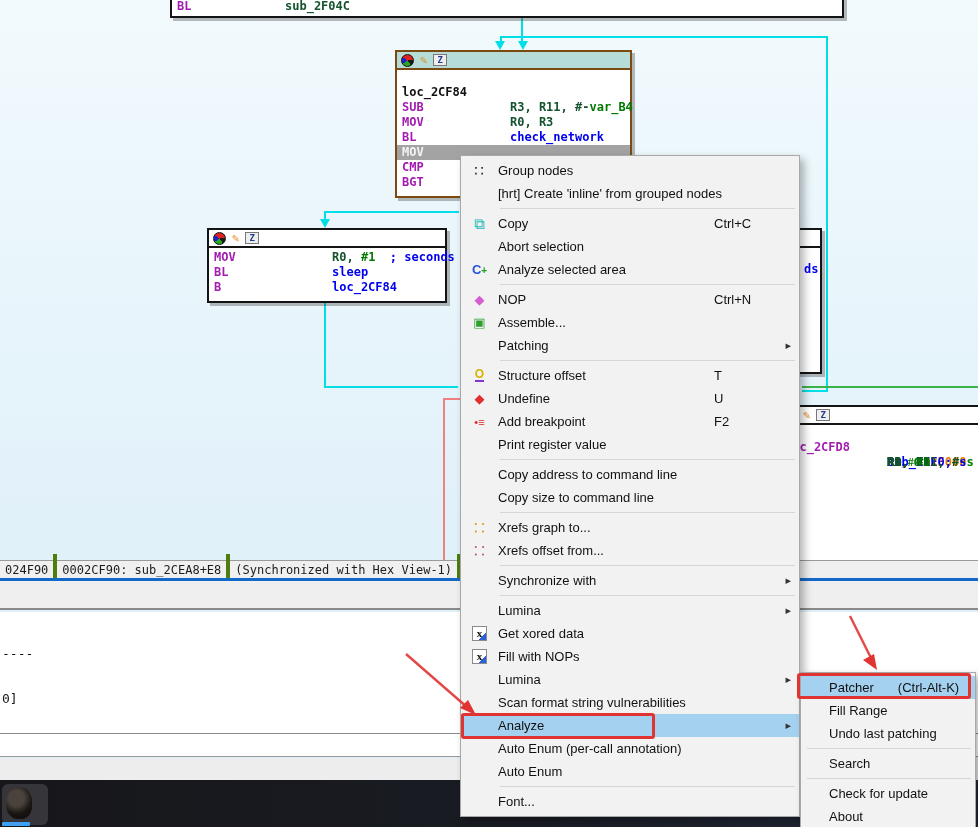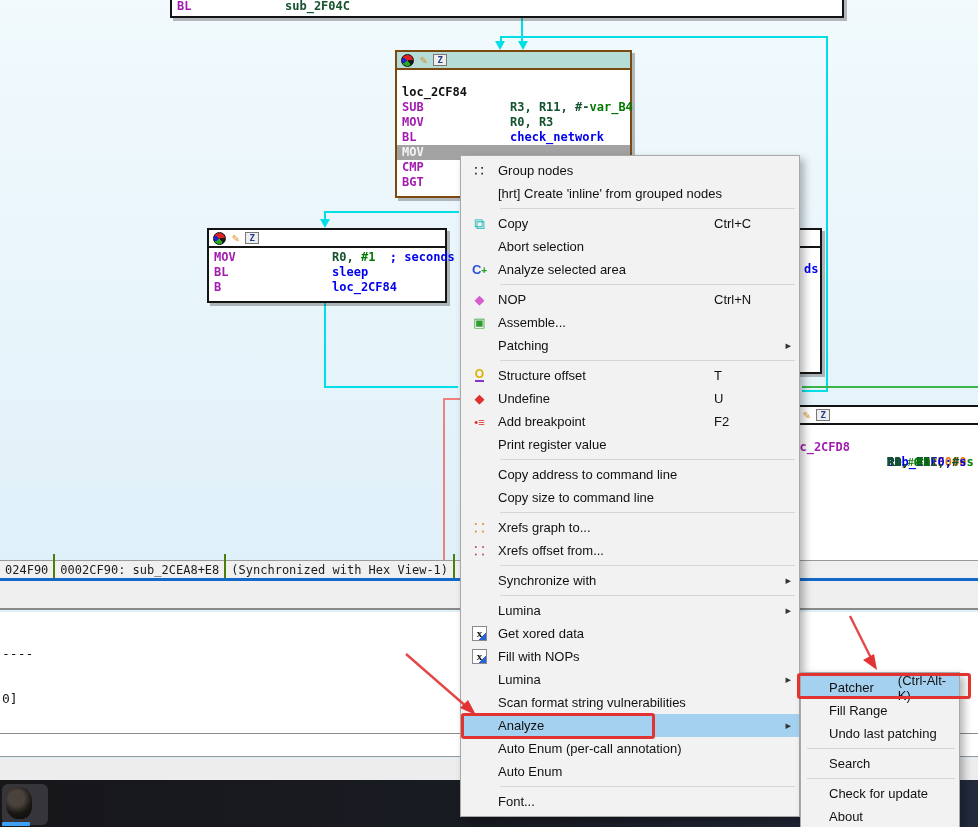--- a/index.html
+++ b/index.html
@@ -41,21 +41,21 @@
   .opcmt { color:#0000ee; }
   .oplbl { color:#101010; }
   .asm-row { position:relative; display:flex; padding-left:5px; white-space:pre; }
   .asm-row .ops { position:absolute; left:113px; top:0; }
   .asm-row.selected { background:#a3a3a3; }
   .asm-row.selected .mn { color:#f4f4f4; }
   
   .statusbar { position:absolute; left:0; top:560px; width:978px; height:18px;
     background:#f0f0f0; border-top:1px solid #9a9a9a; display:flex; align-items:center;
     font-family:"DejaVu Sans Mono","Liberation Mono",monospace; font-size:12px; color:#1c1c1c; z-index:3;}
-  .statusbar .cell { padding:16px 5px; border-right:2px solid #4d7c0f; height:100%; display:flex; align-items:center; white-space:pre;}
+  .statusbar .cell { padding:16px 5px; border-right:4px solid #4d7c0f; height:100%; display:flex; align-items:center; white-space:pre;}
   .blueline { position:absolute; left:0; top:578px; width:978px; height:3px; background:#1468c8; z-index:3;}
   .dockband { position:absolute; left:0; top:581px; width:978px; height:29px;
     background:#efefef; border-bottom:2px solid #8a8a8a; z-index:3;}
   .outputarea { position:absolute; left:0; top:612px; width:978px; height:121px;
     background:#fff; z-index:2;
     font-family:"DejaVu Sans Mono","Liberation Mono",monospace; font-size:13px;
     color:#16161a; line-height:15px; padding:4px 0 0 2px; white-space:pre;}
   .outputarea .oline { height:15px; }
   .outputarea .gap { height:12px; }
   .inputrow { position:absolute; left:0; top:733px; width:978px; height:24px;
@@ -68,21 +68,21 @@
     background:#35353a; border-radius:6px; overflow:hidden; }
   .task-icon .blob { position:absolute; left:4px; top:3px; width:26px; height:32px;
     background:radial-gradient(circle at 40% 35%, #4a423c 0 30%, #181512 60%, #0c0b0a 100%);
     border-radius:40% 45% 40% 45%; }
   .task-underline { position:absolute; left:2px; top:42px; width:28px; height:4px; background:#3f9ff0; border-radius:1px;}
   
   .menu { position:absolute; background:#f2f2f2; border:1px solid #a8a8a8;
     box-shadow:4px 4px 8px rgba(0,0,0,.30); z-index:10;
     font-size:13px; color:#111; padding:3px 0; }
   .menu-main { left:460px; top:155px; width:340px; }
-  .menu-sub { left:800px; top:672px; width:160px; height:156px; }
+  .menu-sub { left:800px; top:672px; width:176px; height:156px; }
   .mi { height:23px; display:flex; align-items:center; position:relative; padding-right:8px;}
   .mi .gutter { width:37px; flex:0 0 37px; display:flex; justify-content:center; align-items:center; }
   .mi .lab { flex:1 1 auto; white-space:nowrap; }
   .mi .sc { flex:0 0 55px; text-align:left; margin-right:22px; }
   .mi .subarr { position:absolute; right:8px; top:5px; font-size:11px; color:#333; }
   .mi.hl { background:#a5d1f0; }
   .msep { height:1px; background:#d6d6d6; margin:3px 4px 3px 39px; }
   .menu-sub .mi { padding-left:28px; }
   .menu-sub .mi .lab { flex:0 0 auto; margin-right:24px; }
   .menu-sub .msep { margin-left:6px; }

